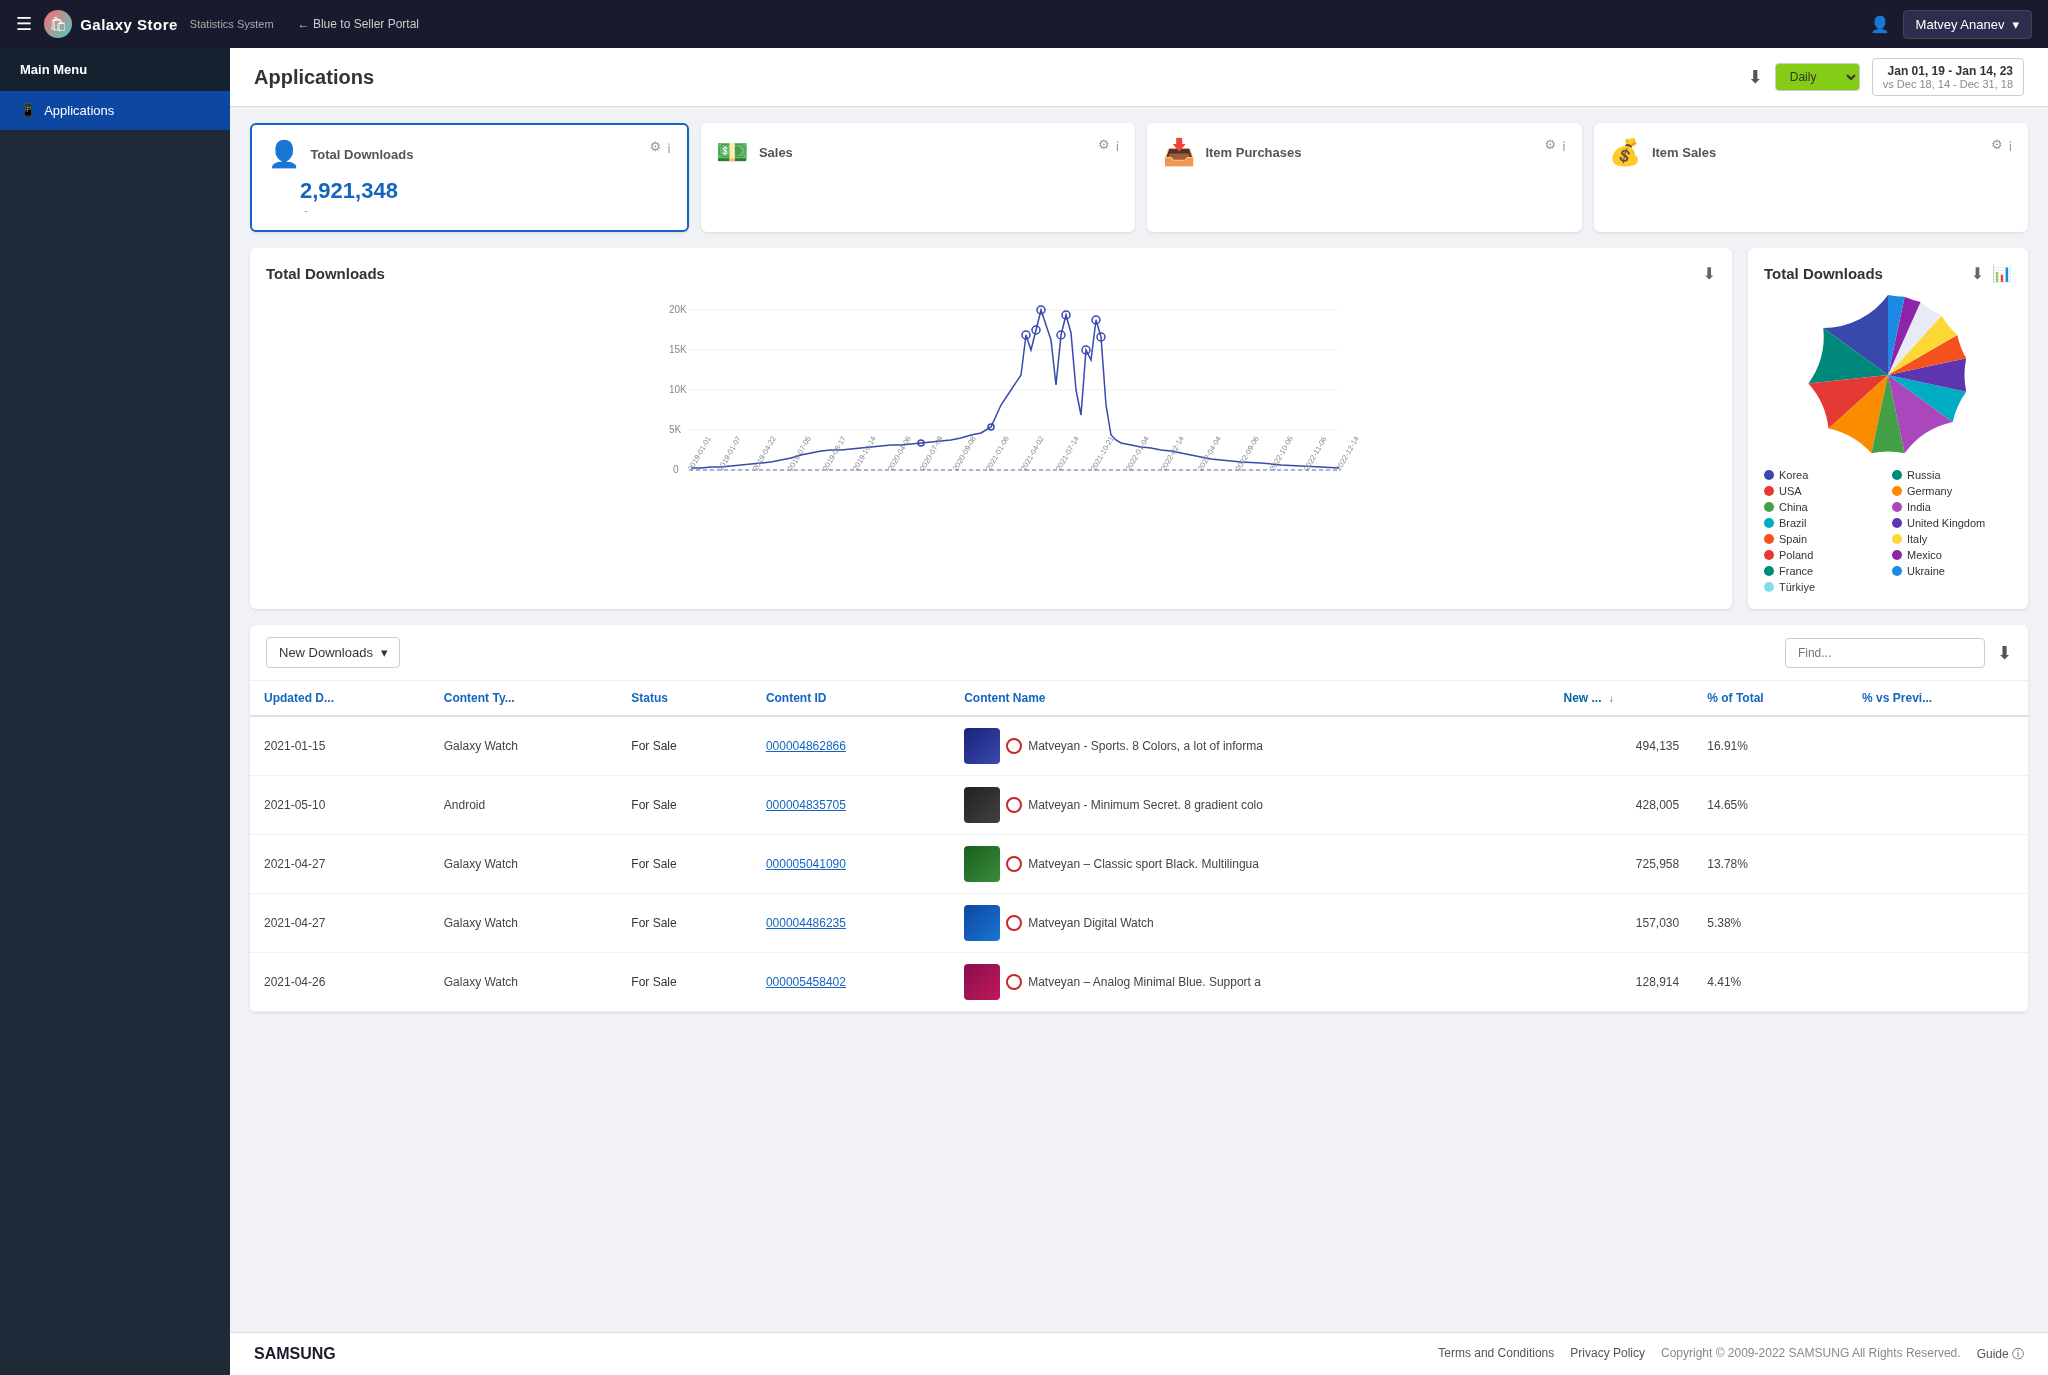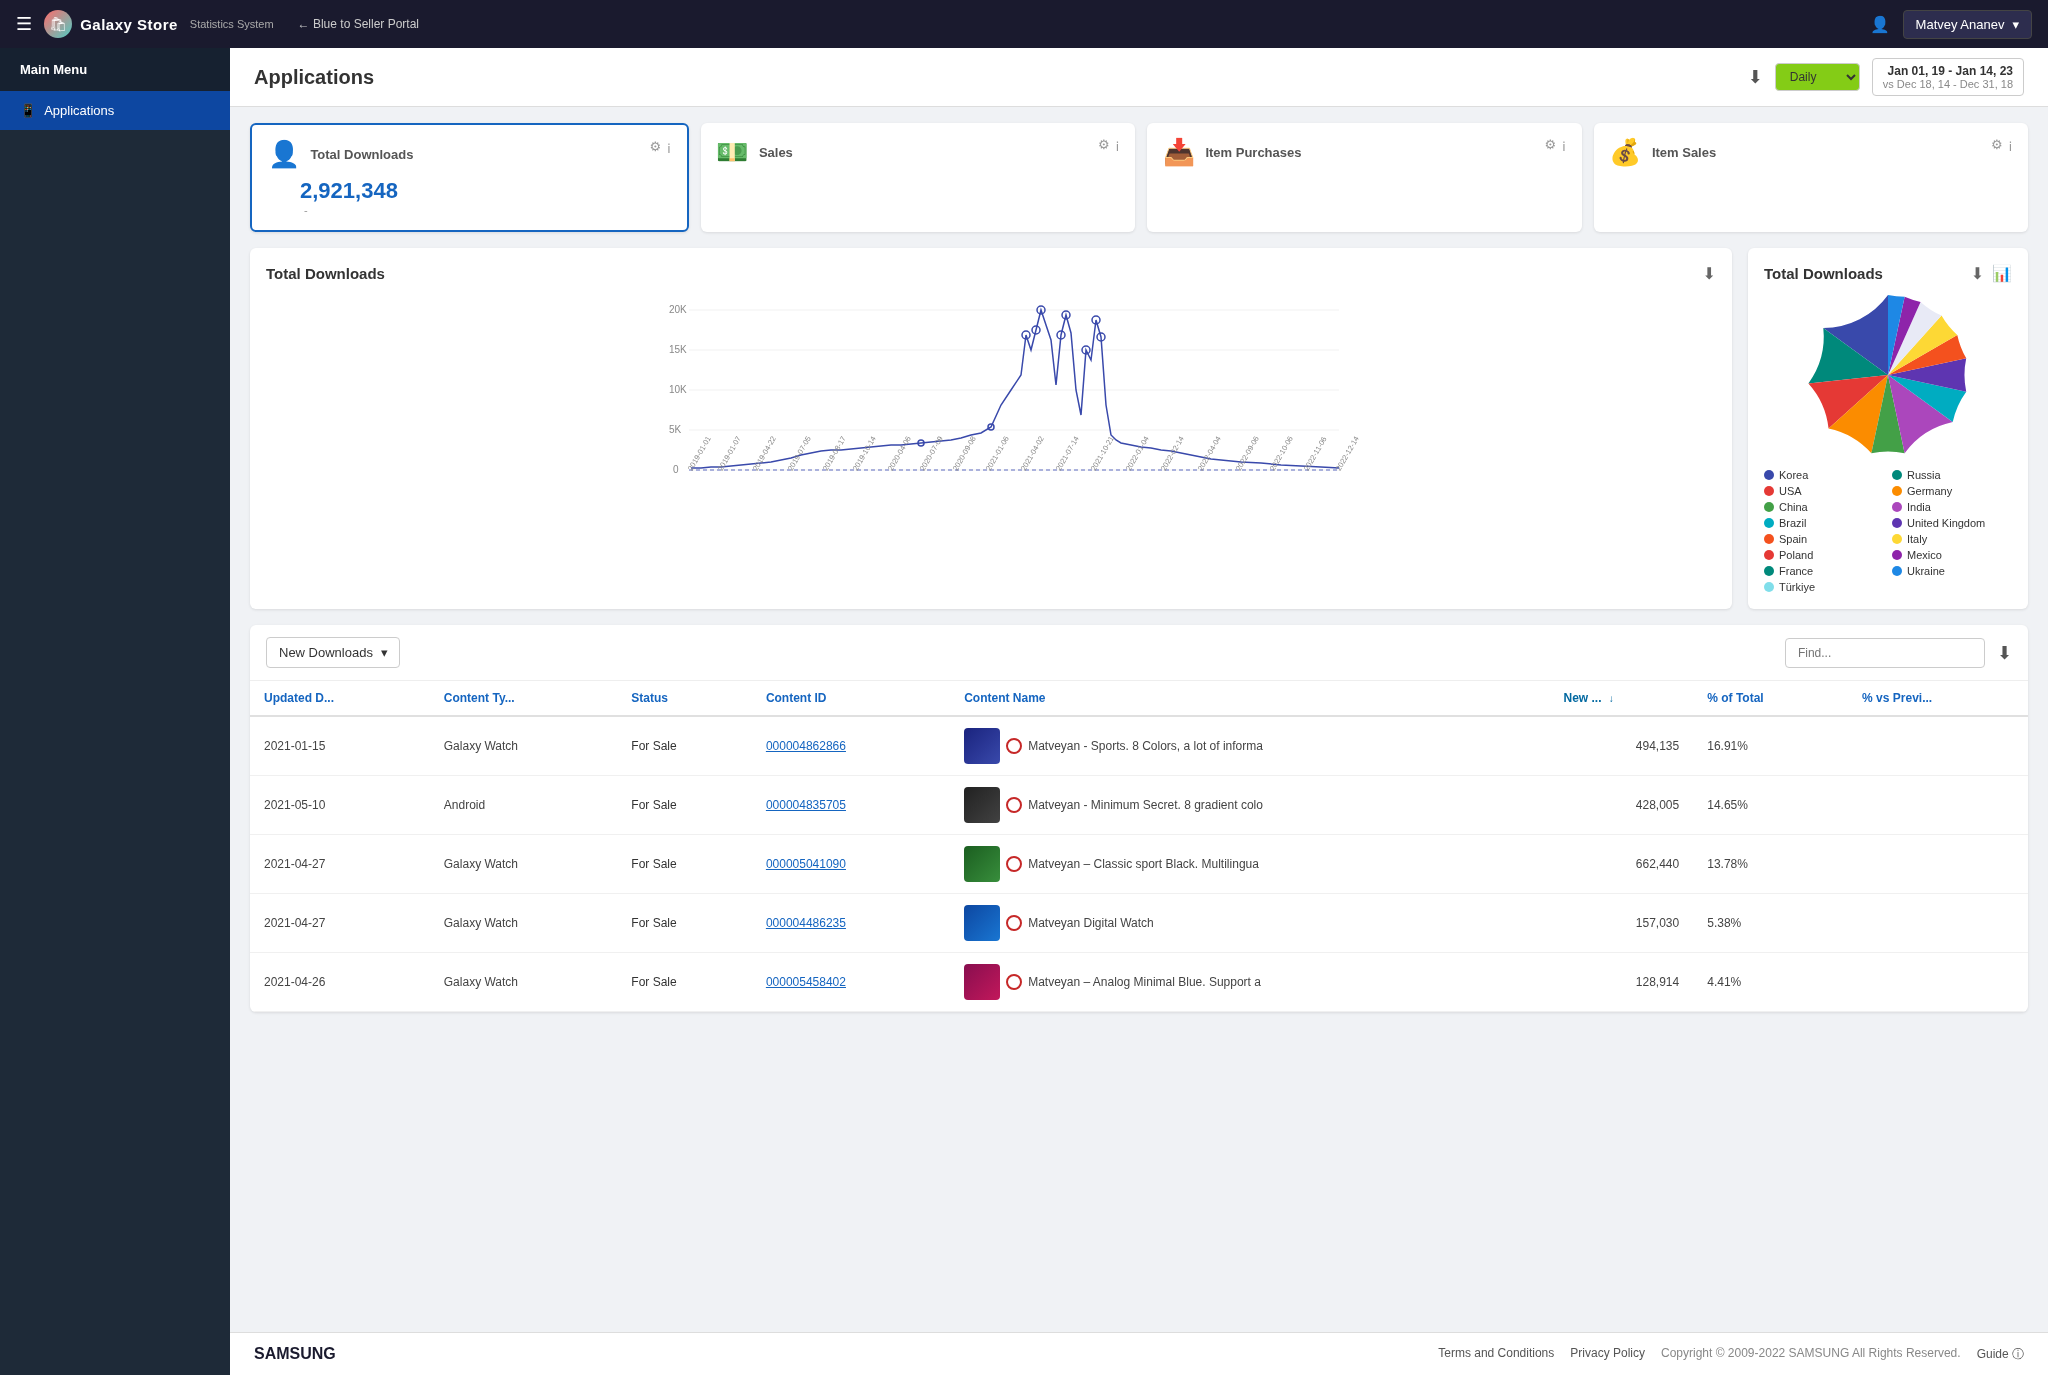--- a/index.html
+++ b/index.html
@@ -518,21 +518,21 @@
     <td>Galaxy Watch</td>
     <td class="status-for-sale">For Sale</td>
     <td><a class="content-id-link">000005041090</a></td>
     <td>
       <div class="content-name-cell">
         <span class="thumb-img" style="background:linear-gradient(135deg,#1b5e20,#388e3c)"></span>
         <span class="circle-icon"></span>
         <span>Matveyan – Classic sport Black. Multilingua</span>
       </div>
     </td>
-    <td class="num-val">662,440</td>
+    <td class="num-val">725,958</td>
     <td>13.78%</td>
     <td></td>
   </tr>
               <tr>
     <td>2021-04-27</td>
     <td>Galaxy Watch</td>
     <td class="status-for-sale">For Sale</td>
     <td><a class="content-id-link">000004486235</a></td>
     <td>
       <div class="content-name-cell">

